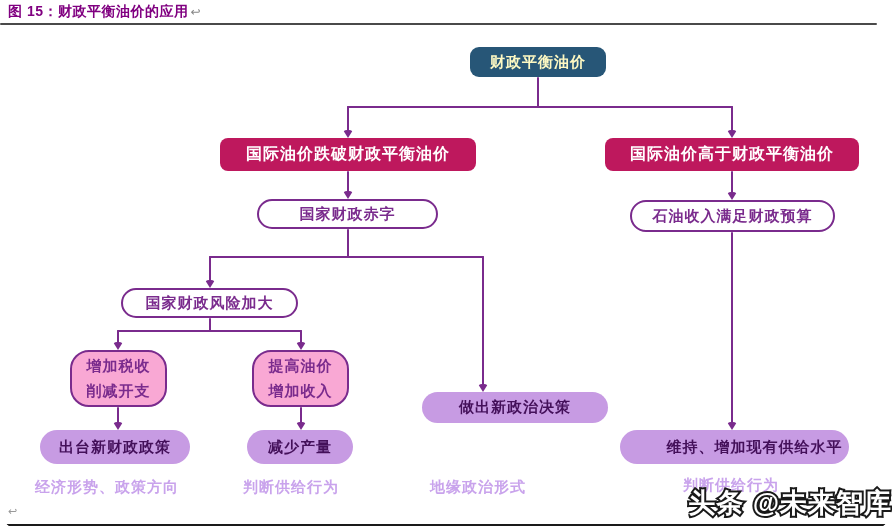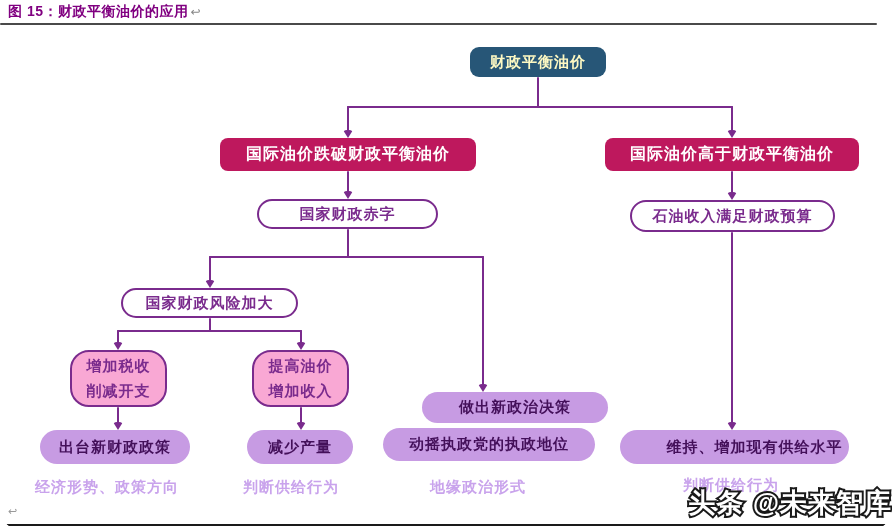--- a/index.html
+++ b/index.html
@@ -116,21 +116,20 @@
   </div>
   <div class="node n-border2" style="left:252px; top:350px; width:97px; height:57px;">
     <span>提高油价</span>
     <span>增加收入</span>
   </div>
 
   <div class="node n-light" style="left:40px;  top:430px; width:150px; height:34px;">出台新财政政策</div>
   <div class="node n-light" style="left:247px; top:430px; width:106px; height:34px;">减少产量</div>
 
   <div class="node n-light" style="left:386px; top:392px; width:186px; height:31px;margin-left:36px;">做出新政治决策</div>
-  <div class="node n-light" style="left:383px; top:428px; width:212px; height:33px;">动摇执政党的执政地位</div>
 
   <div class="node n-light" style="left:620px; top:430px; width:229px; height:34px;padding-left:40px;">维持、增加现有供给水平</div>
 
   <div class="cat-label" style="left:35px;  top:478px;text-align:center;">经济形势、政策方向</div>
   <div class="cat-label" style="left:243px; top:478px;">判断供给行为</div>
   <div class="cat-label" style="left:430px; top:478px;">地缘政治形式</div>
   <div class="cat-label" style="left:683px; top:476px;">判断供给行为</div>
 
   <div class="watermark">头条 @未来智库</div>
 

